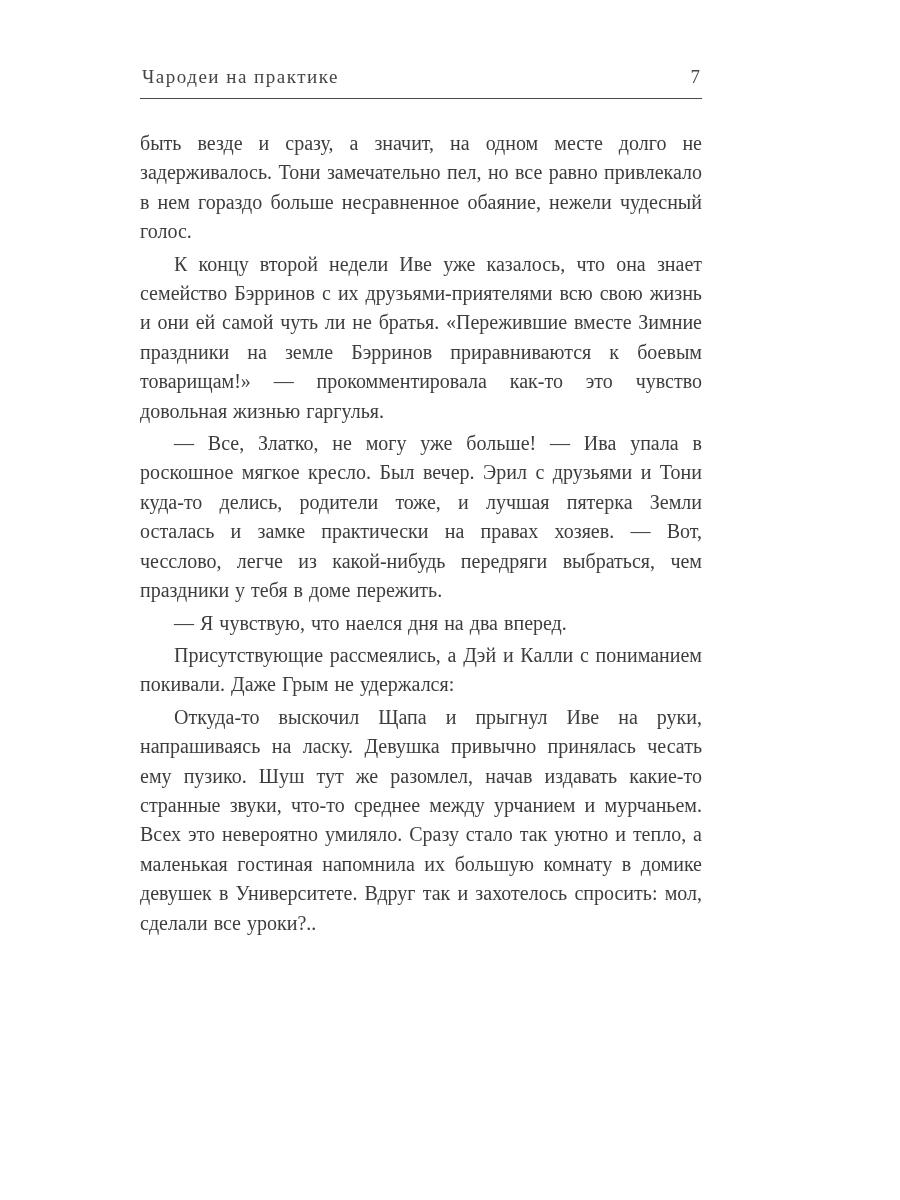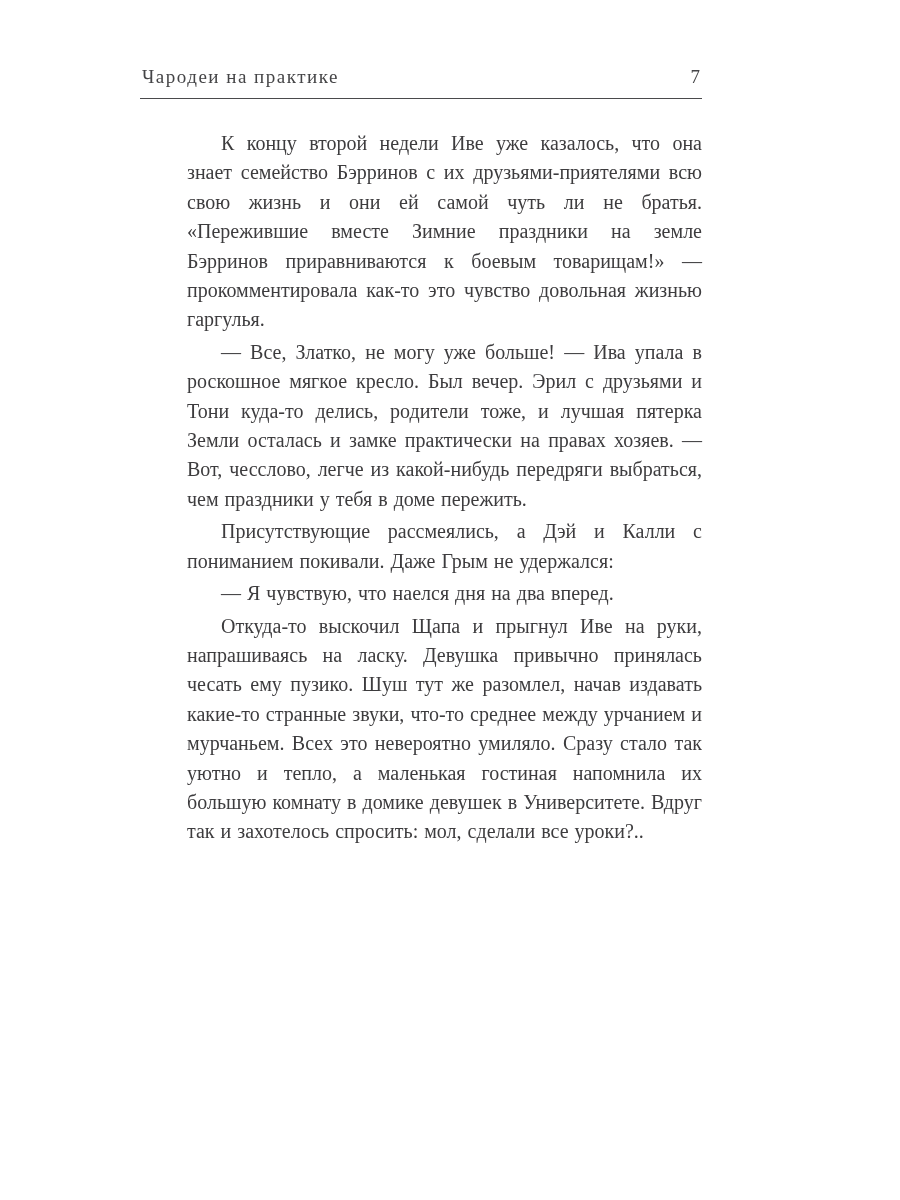--- a/index.html
+++ b/index.html
@@ -39,32 +39,32 @@
     margin: 0 0 3px 0;
     font-size: 20px;
     line-height: 29.4px;
     text-align: justify;
     text-justify: inter-word;
     word-spacing: 1px;
     color: #3d3c3e;
   }
   .page-body p.indent {
     text-indent: 34px;
-    margin-left: 47px;
   }
 </style>
 </head>
 <body>
 
 <div class="page">
   <header class="page-header">
     <span class="running-title">Чародеи на практике</span>
     <span class="page-number">7</span>
   </header>
   <div class="header-rule"></div>
   <main class="page-body">
+      <p class="para">быть везде и сразу, а значит, на одном месте долго не задерживалось. Тони замечательно пел, но все равно привлекало в нем гораздо больше несравненное обаяние, нежели чудесный голос.</p>
       <p class="para indent">К концу второй недели Иве уже казалось, что она знает семейство Бэрринов с их друзьями-приятелями всю свою жизнь и они ей самой чуть ли не братья. «Пережившие вместе Зимние праздники на земле Бэрринов приравниваются к боевым товарищам!» — прокомментировала как-то это чувство довольная жизнью гаргулья.</p>
       <p class="para indent">— Все, Златко, не могу уже больше! — Ива упала в роскошное мягкое кресло. Был вечер. Эрил с друзьями и Тони куда-то делись, родители тоже, и лучшая пятерка Земли осталась и замке практически на правах хозяев. — Вот, чесслово, легче из какой-нибудь передряги выбраться, чем праздники у тебя в доме пережить.</p>
+      <p class="para indent">— Я чувствую, что наелся дня на два вперед.</p>
       <p class="para indent">Присутствующие рассмеялись, а Дэй и Калли с пониманием покивали. Даже Грым не удержался:</p>
-      <p class="para indent">— Я чувствую, что наелся дня на два вперед.</p>
       <p class="para indent">Откуда-то выскочил Щапа и прыгнул Иве на руки, напрашиваясь на ласку. Девушка привычно принялась чесать ему пузико. Шуш тут же разомлел, начав издавать какие-то странные звуки, что-то среднее между урчанием и мурчаньем. Всех это невероятно умиляло. Сразу стало так уютно и тепло, а маленькая гостиная напомнила их большую комнату в домике девушек в Университете. Вдруг так и захотелось спросить: мол, сделали все уроки?..</p>
     </main>
 </div>
 
 </body></html>

